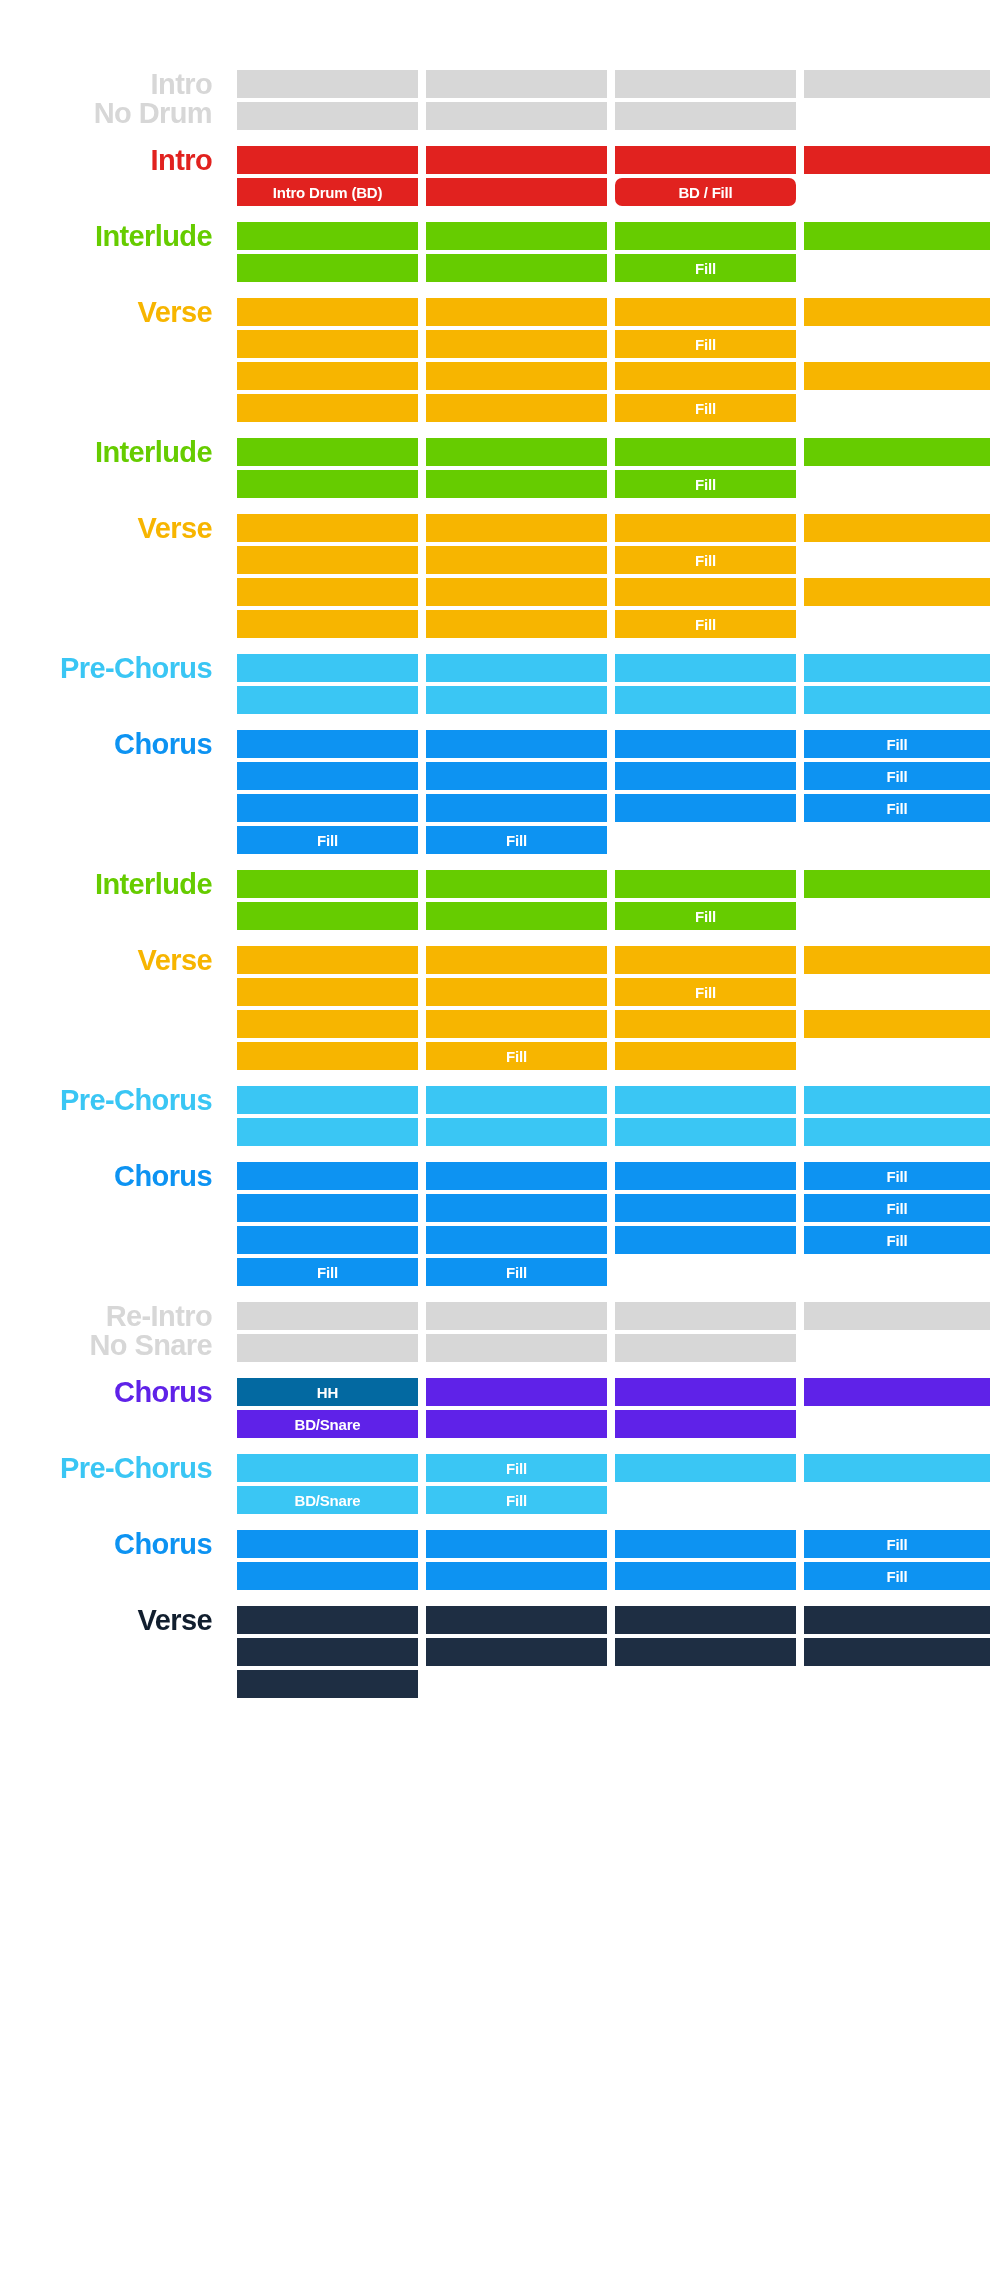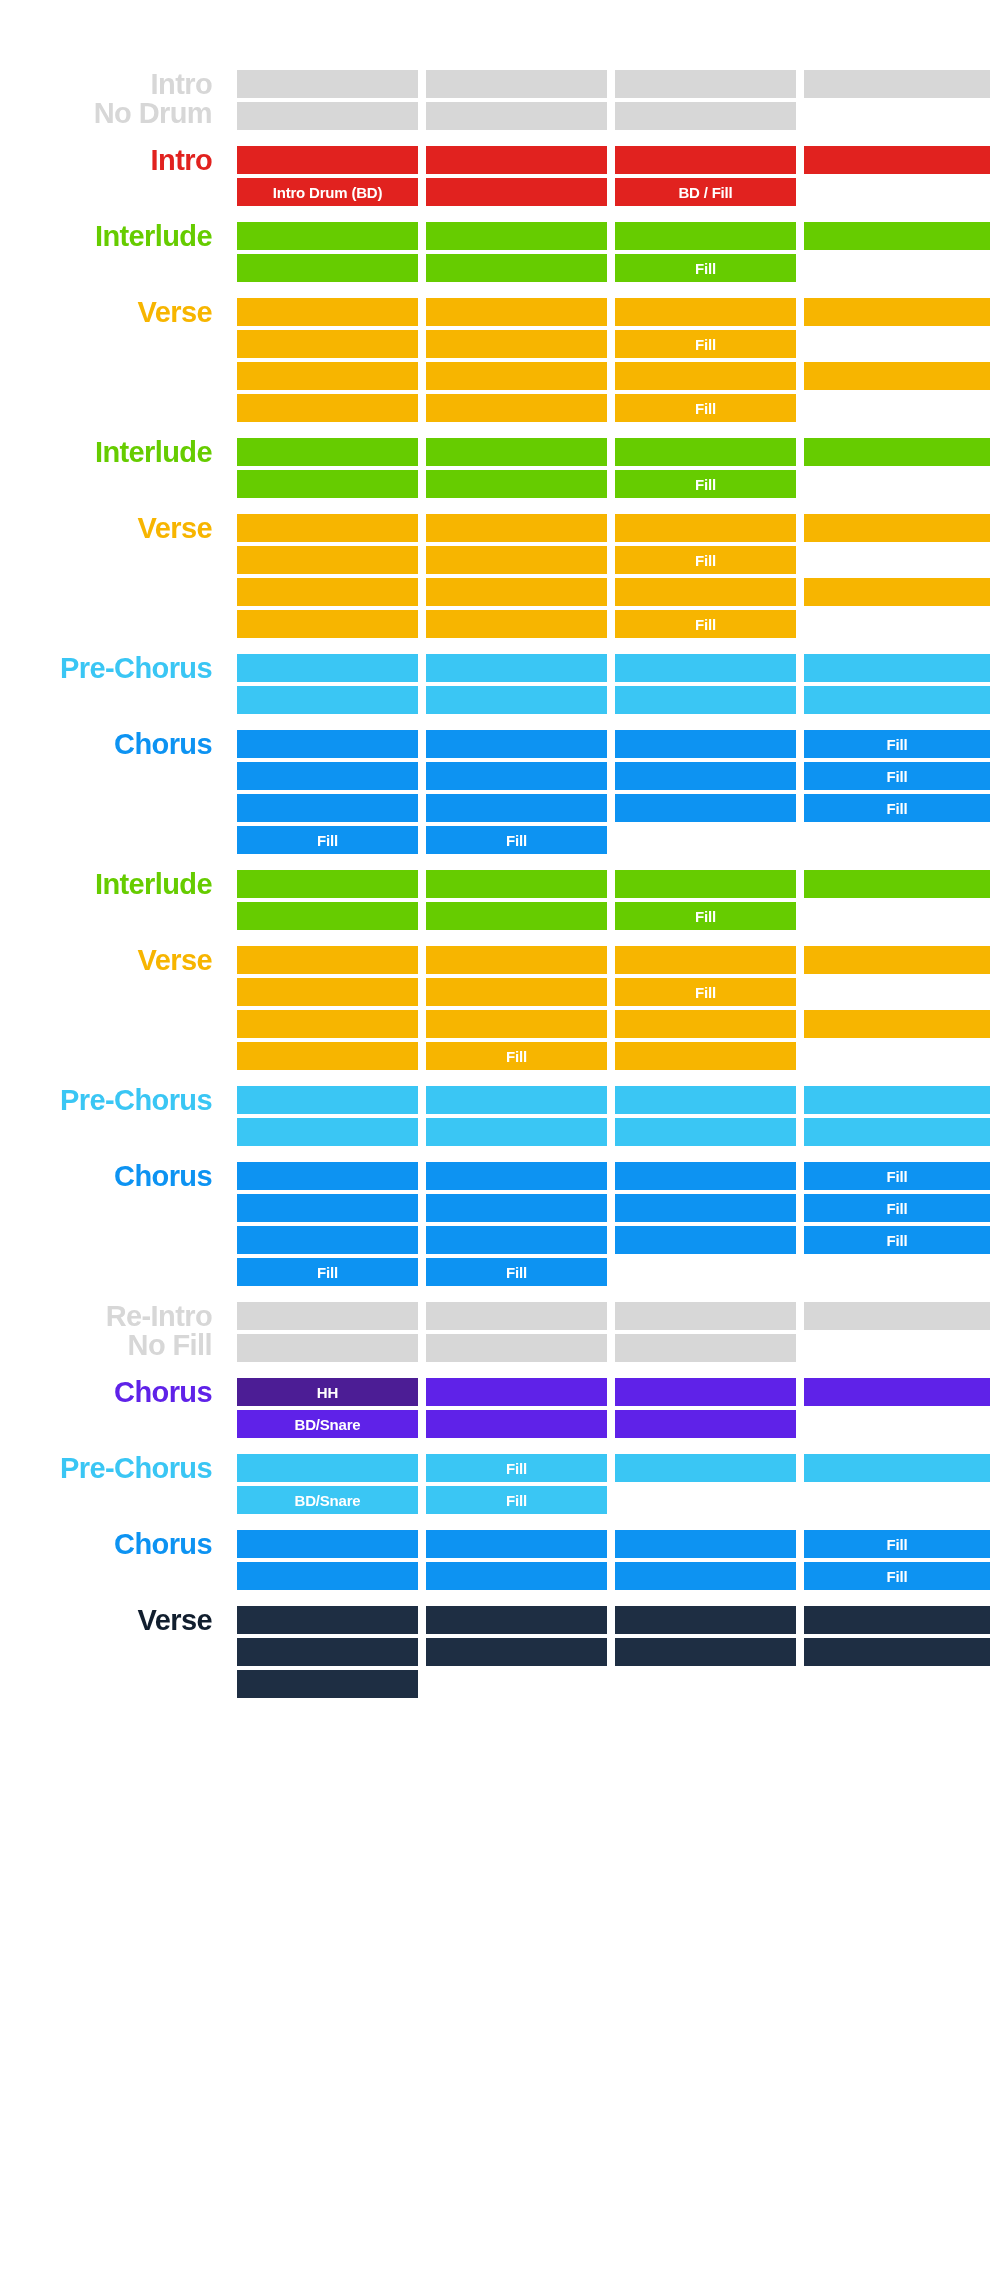--- a/index.html
+++ b/index.html
@@ -122,21 +122,21 @@
         <div class="rows">
           <div class="row">
             <div class="cell c0" style="background: rgb(225, 34, 31);"></div>
             <div class="cell c1" style="background: rgb(225, 34, 31);"></div>
             <div class="cell c2" style="background: rgb(225, 34, 31);"></div>
             <div class="cell c3" style="background: rgb(225, 34, 31);"></div>
           </div>
           <div class="row">
             <div class="cell c0" style="background: rgb(225, 34, 31);">Intro Drum (BD)</div>
             <div class="cell c1" style="background: rgb(225, 34, 31);"></div>
-            <div class="cell c2" style="background: rgb(225, 34, 31);">BD / Fill</div>
+            <div class="cell c2" style="background: rgb(225, 34, 31); border-radius: 7px;">BD / Fill</div>
           </div>
         </div>
       </div>
       <div class="section">
         <div class="section-label" style="color: rgb(102, 204, 0);">Interlude</div>
         <div class="rows">
           <div class="row">
             <div class="cell c0" style="background: rgb(102, 204, 0);"></div>
             <div class="cell c1" style="background: rgb(102, 204, 0);"></div>
             <div class="cell c2" style="background: rgb(102, 204, 0);"></div>
@@ -345,40 +345,40 @@
             <div class="cell c3" style="background: rgb(13, 147, 242);">Fill</div>
           </div>
           <div class="row">
             <div class="cell c0" style="background: rgb(13, 147, 242);">Fill</div>
             <div class="cell c1" style="background: rgb(13, 147, 242);">Fill</div>
           </div>
         </div>
       </div>
       <div class="section">
         <div class="section-label" style="color: rgb(215, 215, 215);">Re-Intro
-No Fill</div>
+No Snare</div>
         <div class="rows">
           <div class="row">
             <div class="cell c0" style="background: rgb(215, 215, 215);"></div>
             <div class="cell c1" style="background: rgb(215, 215, 215);"></div>
             <div class="cell c2" style="background: rgb(215, 215, 215);"></div>
             <div class="cell c3" style="background: rgb(215, 215, 215);"></div>
           </div>
           <div class="row">
             <div class="cell c0" style="background: rgb(215, 215, 215);"></div>
             <div class="cell c1" style="background: rgb(215, 215, 215);"></div>
             <div class="cell c2" style="background: rgb(215, 215, 215);"></div>
           </div>
         </div>
       </div>
       <div class="section">
         <div class="section-label" style="color: rgb(95, 34, 232);">Chorus</div>
         <div class="rows">
           <div class="row">
-            <div class="cell c0" style="background: #4c1d95;">HH</div>
+            <div class="cell c0" style="background: #0369a1;">HH</div>
             <div class="cell c1" style="background: rgb(95, 34, 232);"></div>
             <div class="cell c2" style="background: rgb(95, 34, 232);"></div>
             <div class="cell c3" style="background: rgb(95, 34, 232);"></div>
           </div>
           <div class="row">
             <div class="cell c0" style="background: rgb(95, 34, 232);">BD/Snare</div>
             <div class="cell c1" style="background: rgb(95, 34, 232);"></div>
             <div class="cell c2" style="background: rgb(95, 34, 232);"></div>
           </div>
         </div>

